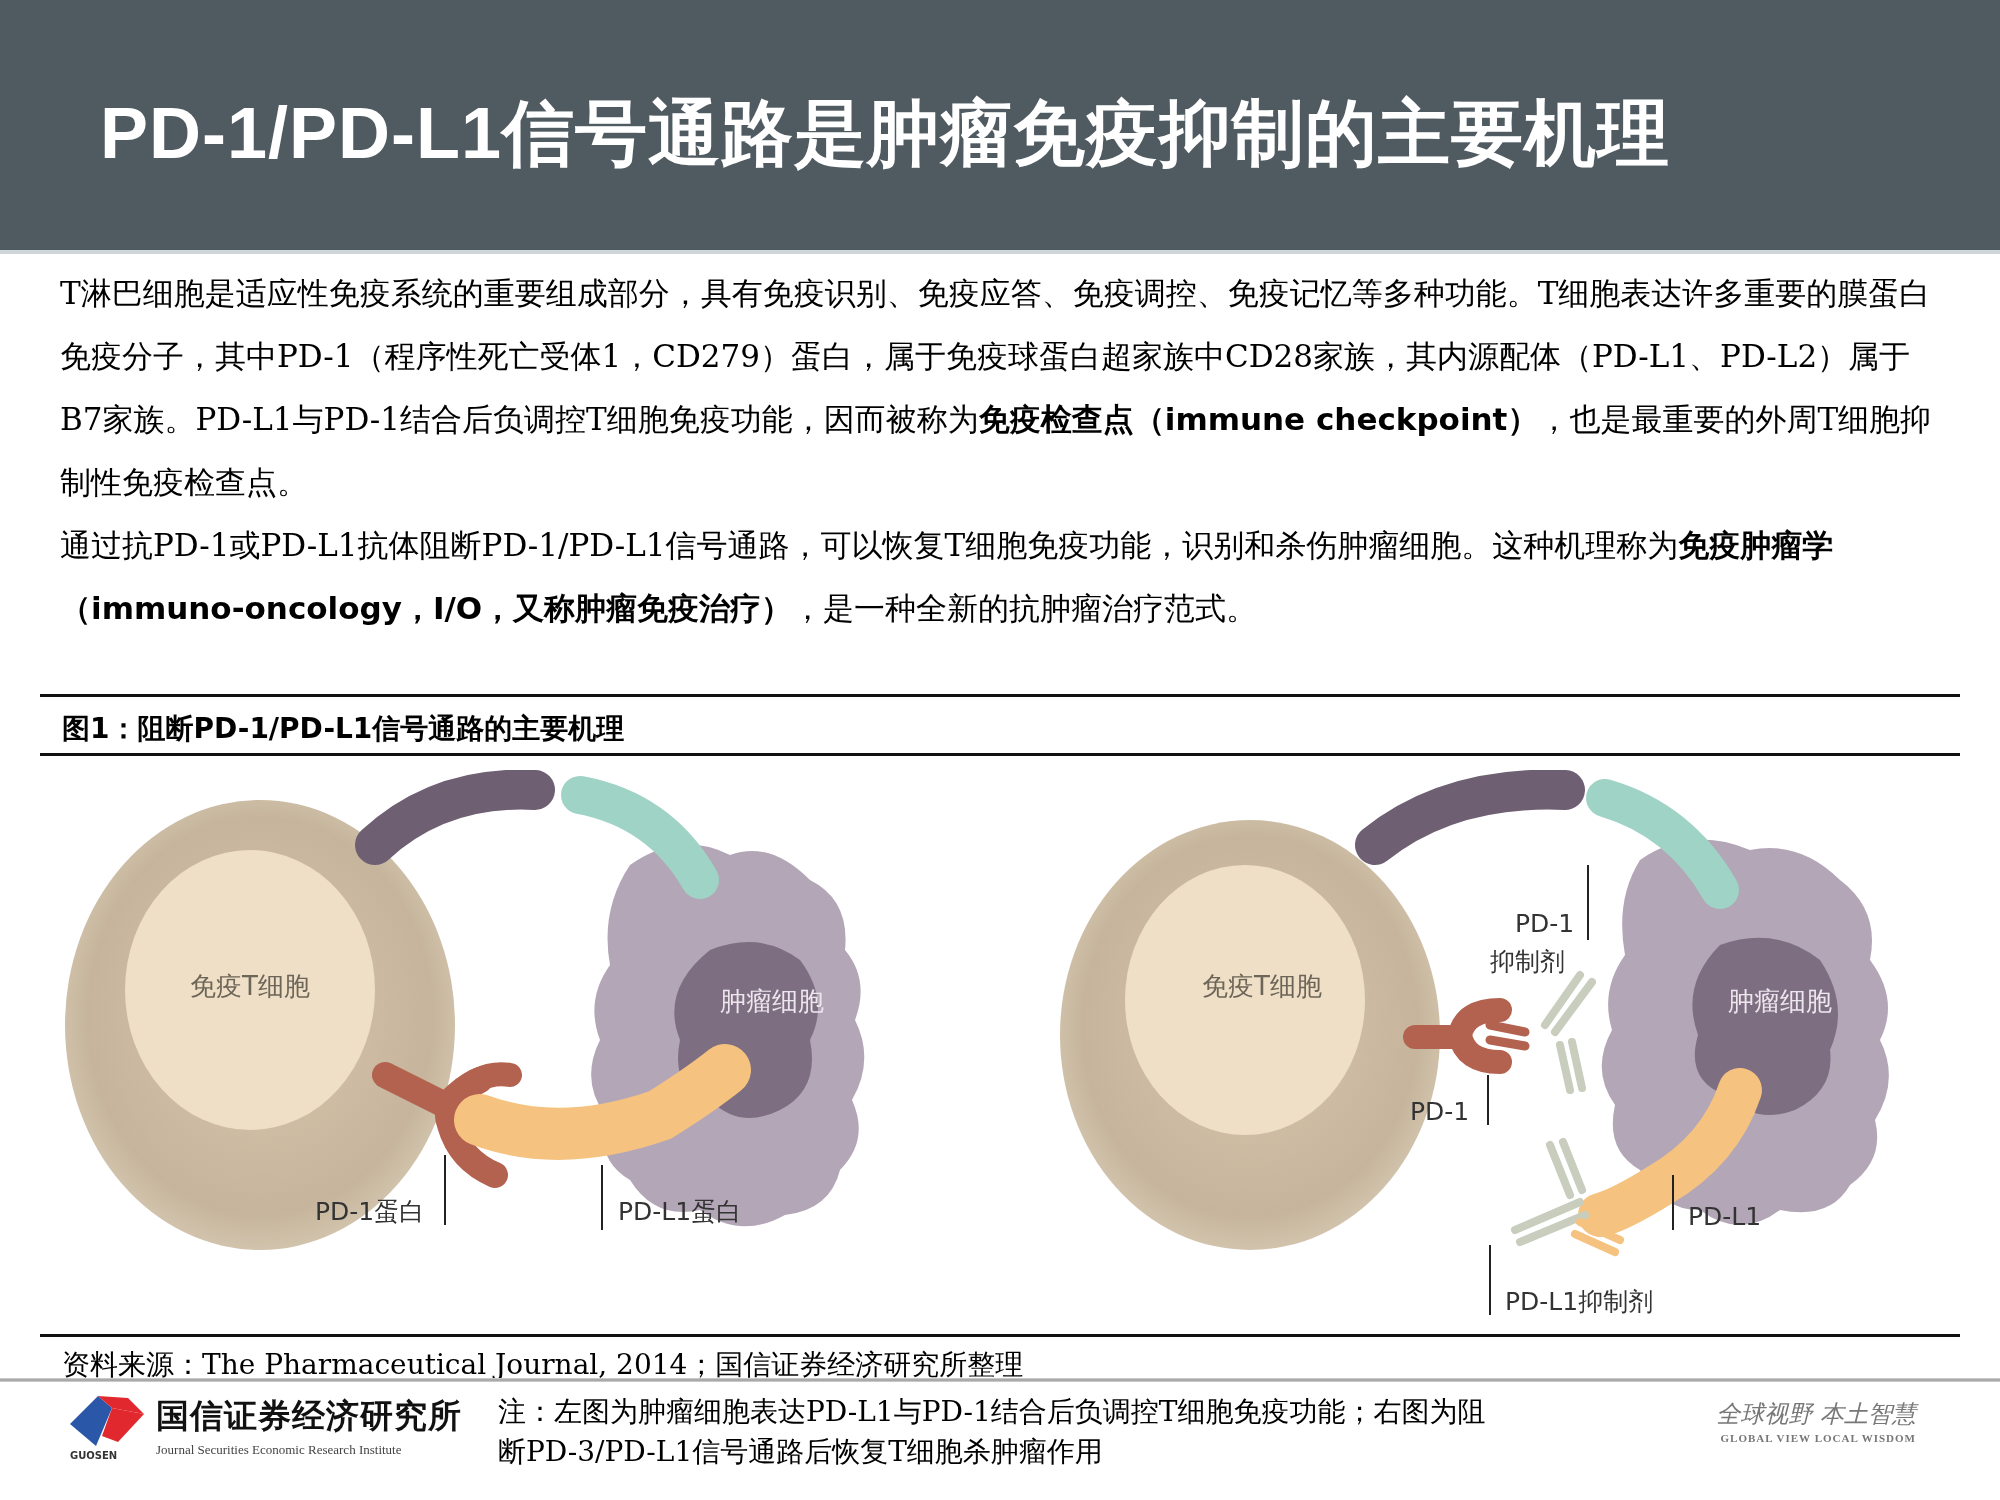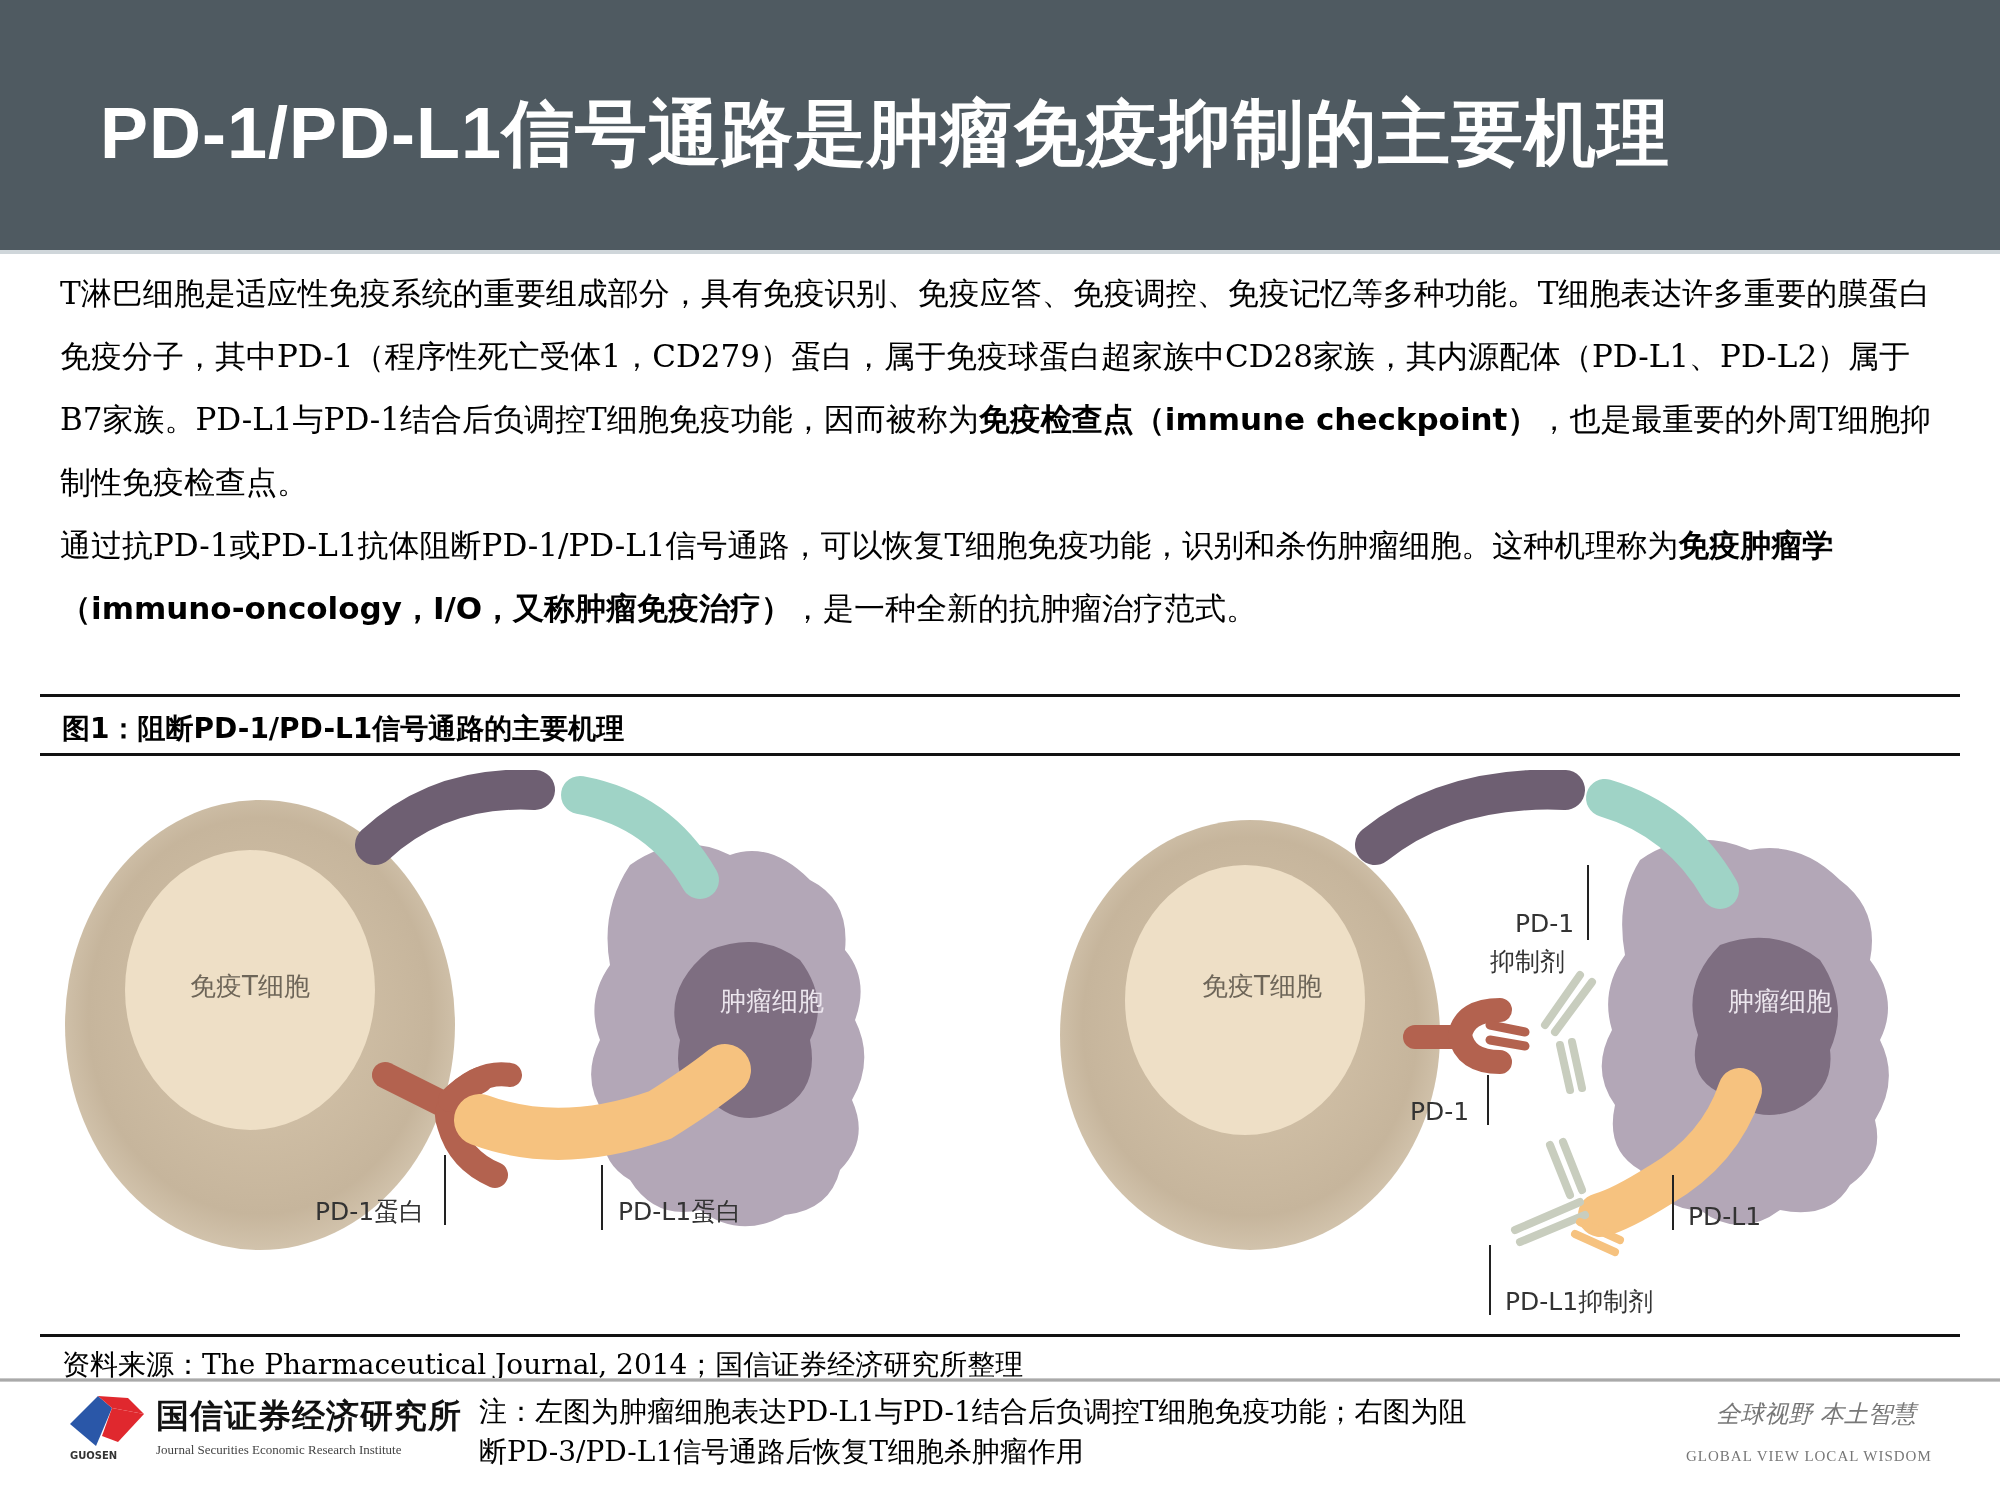--- a/index.html
+++ b/index.html
@@ -28,25 +28,25 @@
             font-family:"DejaVu Serif","Liberation Serif",serif; }
   .footer-line { position:absolute; left:0; top:1378px; width:2000px; height:4px;
                  background:linear-gradient(#d8d8d8,#9a9a9a,#d8d8d8); }
   .logo { position:absolute; left:68px; top:1392px; width:420px; height:80px; }
   .logo-cn { position:absolute; left:88px; top:2px; font-size:33px; font-weight:bold; letter-spacing:1px;
              font-family:"DejaVu Serif","Liberation Serif",serif; color:#111; white-space:nowrap; }
   .logo-en { position:absolute; left:88px; top:50px; font-size:13px; color:#444;
              font-family:"Liberation Serif","DejaVu Serif",serif; white-space:nowrap; }
   .logo-mark-text { position:absolute; left:2px; top:58px; font-size:10px; font-weight:bold; color:#333;
                     font-family:"DejaVu Sans",sans-serif; }
-  .note { position:absolute; left:479px; top:1392px; width:1180px; font-size:28px; line-height:40px;
+  .note { position:absolute; left:498px; top:1392px; width:1180px; font-size:28px; line-height:40px;
           font-family:"DejaVu Serif","Liberation Serif",serif; }
   .slogan { position:absolute; left:1686px; top:1398px; width:230px; color:#777; text-align:right; }
   .slogan-cn { font-size:24px; font-family:"DejaVu Serif","Liberation Serif",serif; font-style:italic; white-space:nowrap; }
-  .slogan-en { font-size:15px; font-weight:normal; font-family:"Liberation Serif",serif; letter-spacing:1px; white-space:nowrap; margin-top:18px; }
+  .slogan-en { font-size:11px; font-weight:bold; font-family:"Liberation Serif",serif; letter-spacing:1px; white-space:nowrap; margin-top:2px; }
 </style>
 </head>
 <body>
 
 <div class="header">
   <div class="header-title">PD-1/PD-L1信号通路是肿瘤免疫抑制的主要机理</div>
 </div>
 <div class="header-strip"></div>
 
 <div class="body-text">

